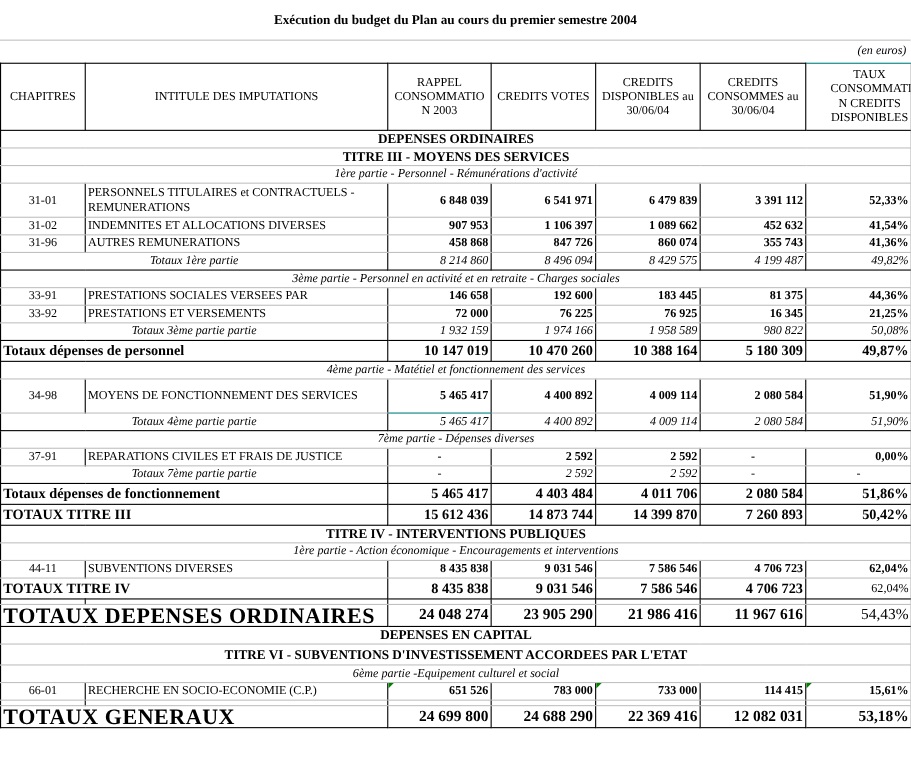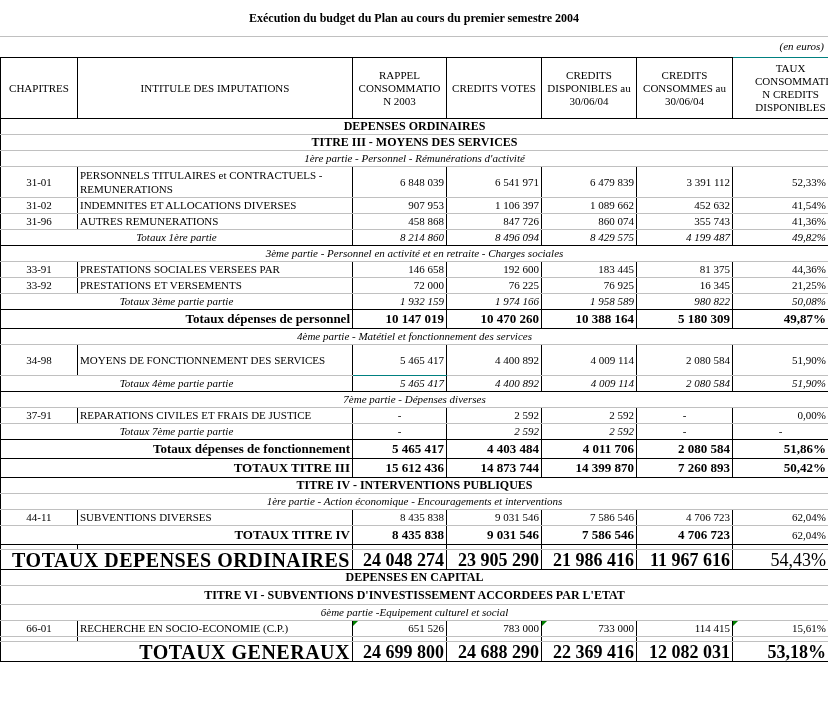--- a/index.html
+++ b/index.html
@@ -16,31 +16,31 @@
     th { border: 1px solid #000; font-weight: normal; text-align: center; line-height: 13px;
          white-space: normal; height: 60px; }
     th.taux { border-color: #008080 #000 #000 #008080; padding-left: 22px; }
     td { border-left: 1px solid #000; border-right: 1px solid #000; }
     .band td { text-align: center; border-bottom: 1px solid #c0c0c0; height: 15px; line-height: 15px; }
     .band.bold td { font-weight: bold; font-size: 12px; }
     .band.ital td { font-style: italic; font-size: 11px; margin-left: 12px; }
     .data td { border-bottom: 1px solid #c0c0c0; height: 15px; line-height: 15px; font-size: 11px; }
     .data td.code { text-align: center; }
     .data td.label { text-align: left; }
-    .data td.num { text-align: right; }
+    .data td.num { text-align: right; font-weight: bold; }
     .data.tall td { height: 30px; line-height: 14px; }
     .data.tall td.label { white-space: normal; }
     .sub td { border-top: 1px solid #000; border-bottom: 1px solid #000; font-style: italic;
               height: 15px; line-height: 15px; text-align: right; }
     .sub td.label { text-align: center; }
     .big td { border-top: 1px solid #000; border-bottom: 1px solid #000; font-weight: bold;
               font-size: 13px; height: 18px; line-height: 18px; text-align: right; }
-    .big td.label { text-align: right; font-size: 13px; }
+    .big td.label { text-align: left; font-size: 13px; }
     .big td.plainpct { font-weight: normal; font-size: 11px; }
-    .big.huge td { font-size: 18px; height: 19px; }
+    .big.huge td { font-size: 14px; height: 19px; }
     .big.huge td.label { font-size: 20px; letter-spacing: 0.5px; }
     .spacer td { height: 4px; line-height: 4px; border-bottom: 1px solid #c0c0c0; }
     .teal-l { border-left-color: #008080 !important; }
     .teal-t { border-top: 1px solid #008080 !important; }
     .marker { position: relative; padding-left: 44px; }
     .marker::before { content: ""; position: absolute; left: 0; top: 0; width: 0; height: 0;
                       border-top: 5px solid #008000; border-right: 5px solid transparent; }
   </style>
 </head>
 <body>

